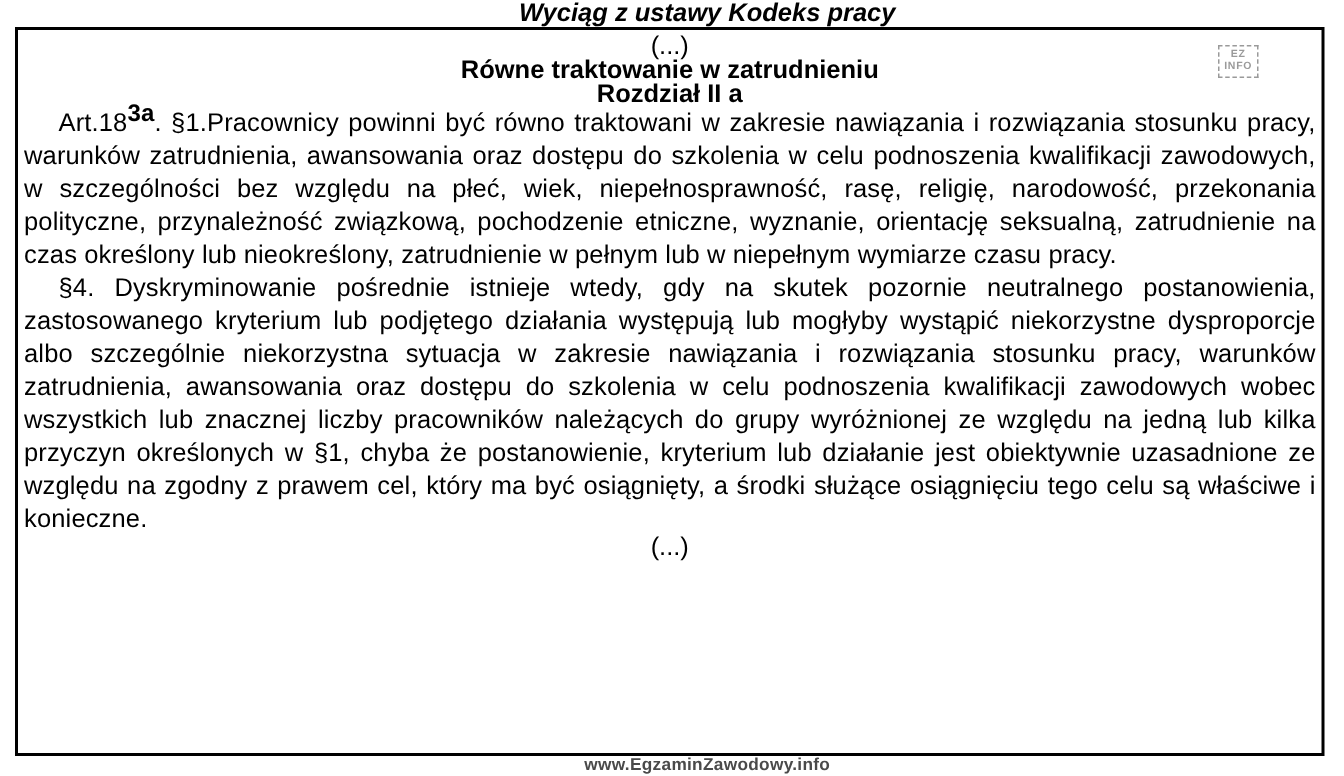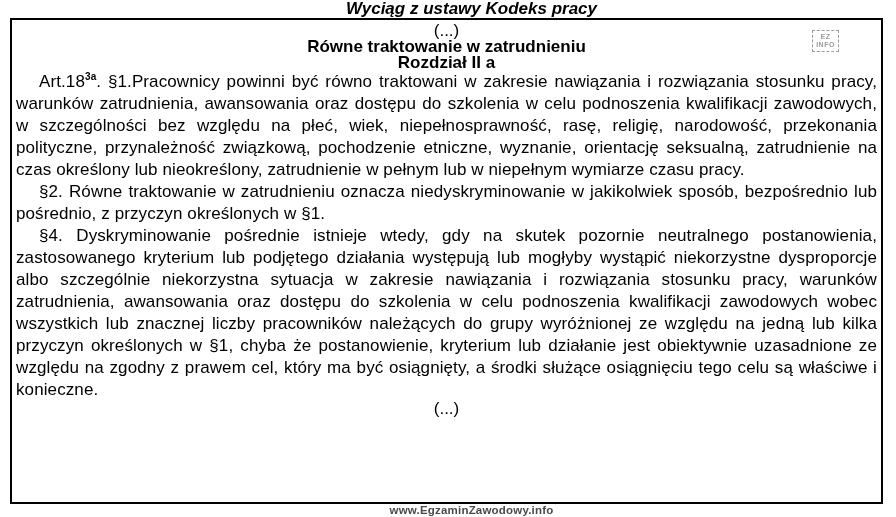--- a/index.html
+++ b/index.html
@@ -59,21 +59,21 @@
     line-height: 22px;
     text-align: justify;
     text-indent: 23px;
     letter-spacing: 0.1px;
   }
   .body-par .art-label {
     font-weight: normal;
   }
   .body-par sup {
     font-weight: bold;
-    font-size: 10px;
+    font-size: 16px;
     line-height: 0;
     vertical-align: super;
   }
   .ellipsis-bottom {
     line-height: 15px;
   }
   .watermark {
     position: absolute;
     left: 812px;
     top: 30px;
@@ -116,21 +116,20 @@
   <div class="excerpt-box">
 
     <div class="center-line ellipsis-top">(...)</div>
 
     <div class="center-line heading-bold">Równe traktowanie w zatrudnieniu</div>
 
     <div class="center-line heading-bold">Rozdział II a</div>
 
     <p class="body-par"><span class="art-label">Art.18</span><sup>3a</sup><span>. §1.Pracownicy powinni być równo traktowani w zakresie nawiązania i rozwiązania stosunku pracy, warunków zatrudnienia, awansowania oraz dostępu do szkolenia w celu podnoszenia kwalifikacji zawodowych, w szczególności bez względu na płeć, wiek, niepełnosprawność, rasę, religię, narodowość, przekonania polityczne, przynależność związkową, pochodzenie etniczne, wyznanie, orientację seksualną, zatrudnienie na czas określony lub nieokreślony, zatrudnienie w pełnym lub w niepełnym wymiarze czasu pracy.</span></p>
 
-    <p class="body-par">§2. Równe traktowanie w zatrudnieniu oznacza niedyskryminowanie w jakikolwiek sposób, bezpośrednio lub pośrednio, z przyczyn określonych w §1.</p>
 
 
     <p class="body-par">§4. Dyskryminowanie pośrednie istnieje wtedy, gdy na skutek pozornie neutralnego postanowienia, zastosowanego kryterium lub podjętego działania występują lub mogłyby wystąpić niekorzystne dysproporcje albo szczególnie niekorzystna sytuacja w zakresie nawiązania i rozwiązania stosunku pracy, warunków zatrudnienia, awansowania oraz dostępu do szkolenia w celu podnoszenia kwalifikacji zawodowych wobec wszystkich lub znacznej liczby pracowników należących do grupy wyróżnionej ze względu na jedną lub kilka przyczyn określonych w §1, chyba że postanowienie, kryterium lub działanie jest obiektywnie uzasadnione ze względu na zgodny z prawem cel, który ma być osiągnięty, a środki służące osiągnięciu tego celu są właściwe i konieczne.</p>
 
     <div class="center-line ellipsis-bottom">(...)</div>
 
   </div>
 
   <div class="watermark">
     <span>EZ</span>

